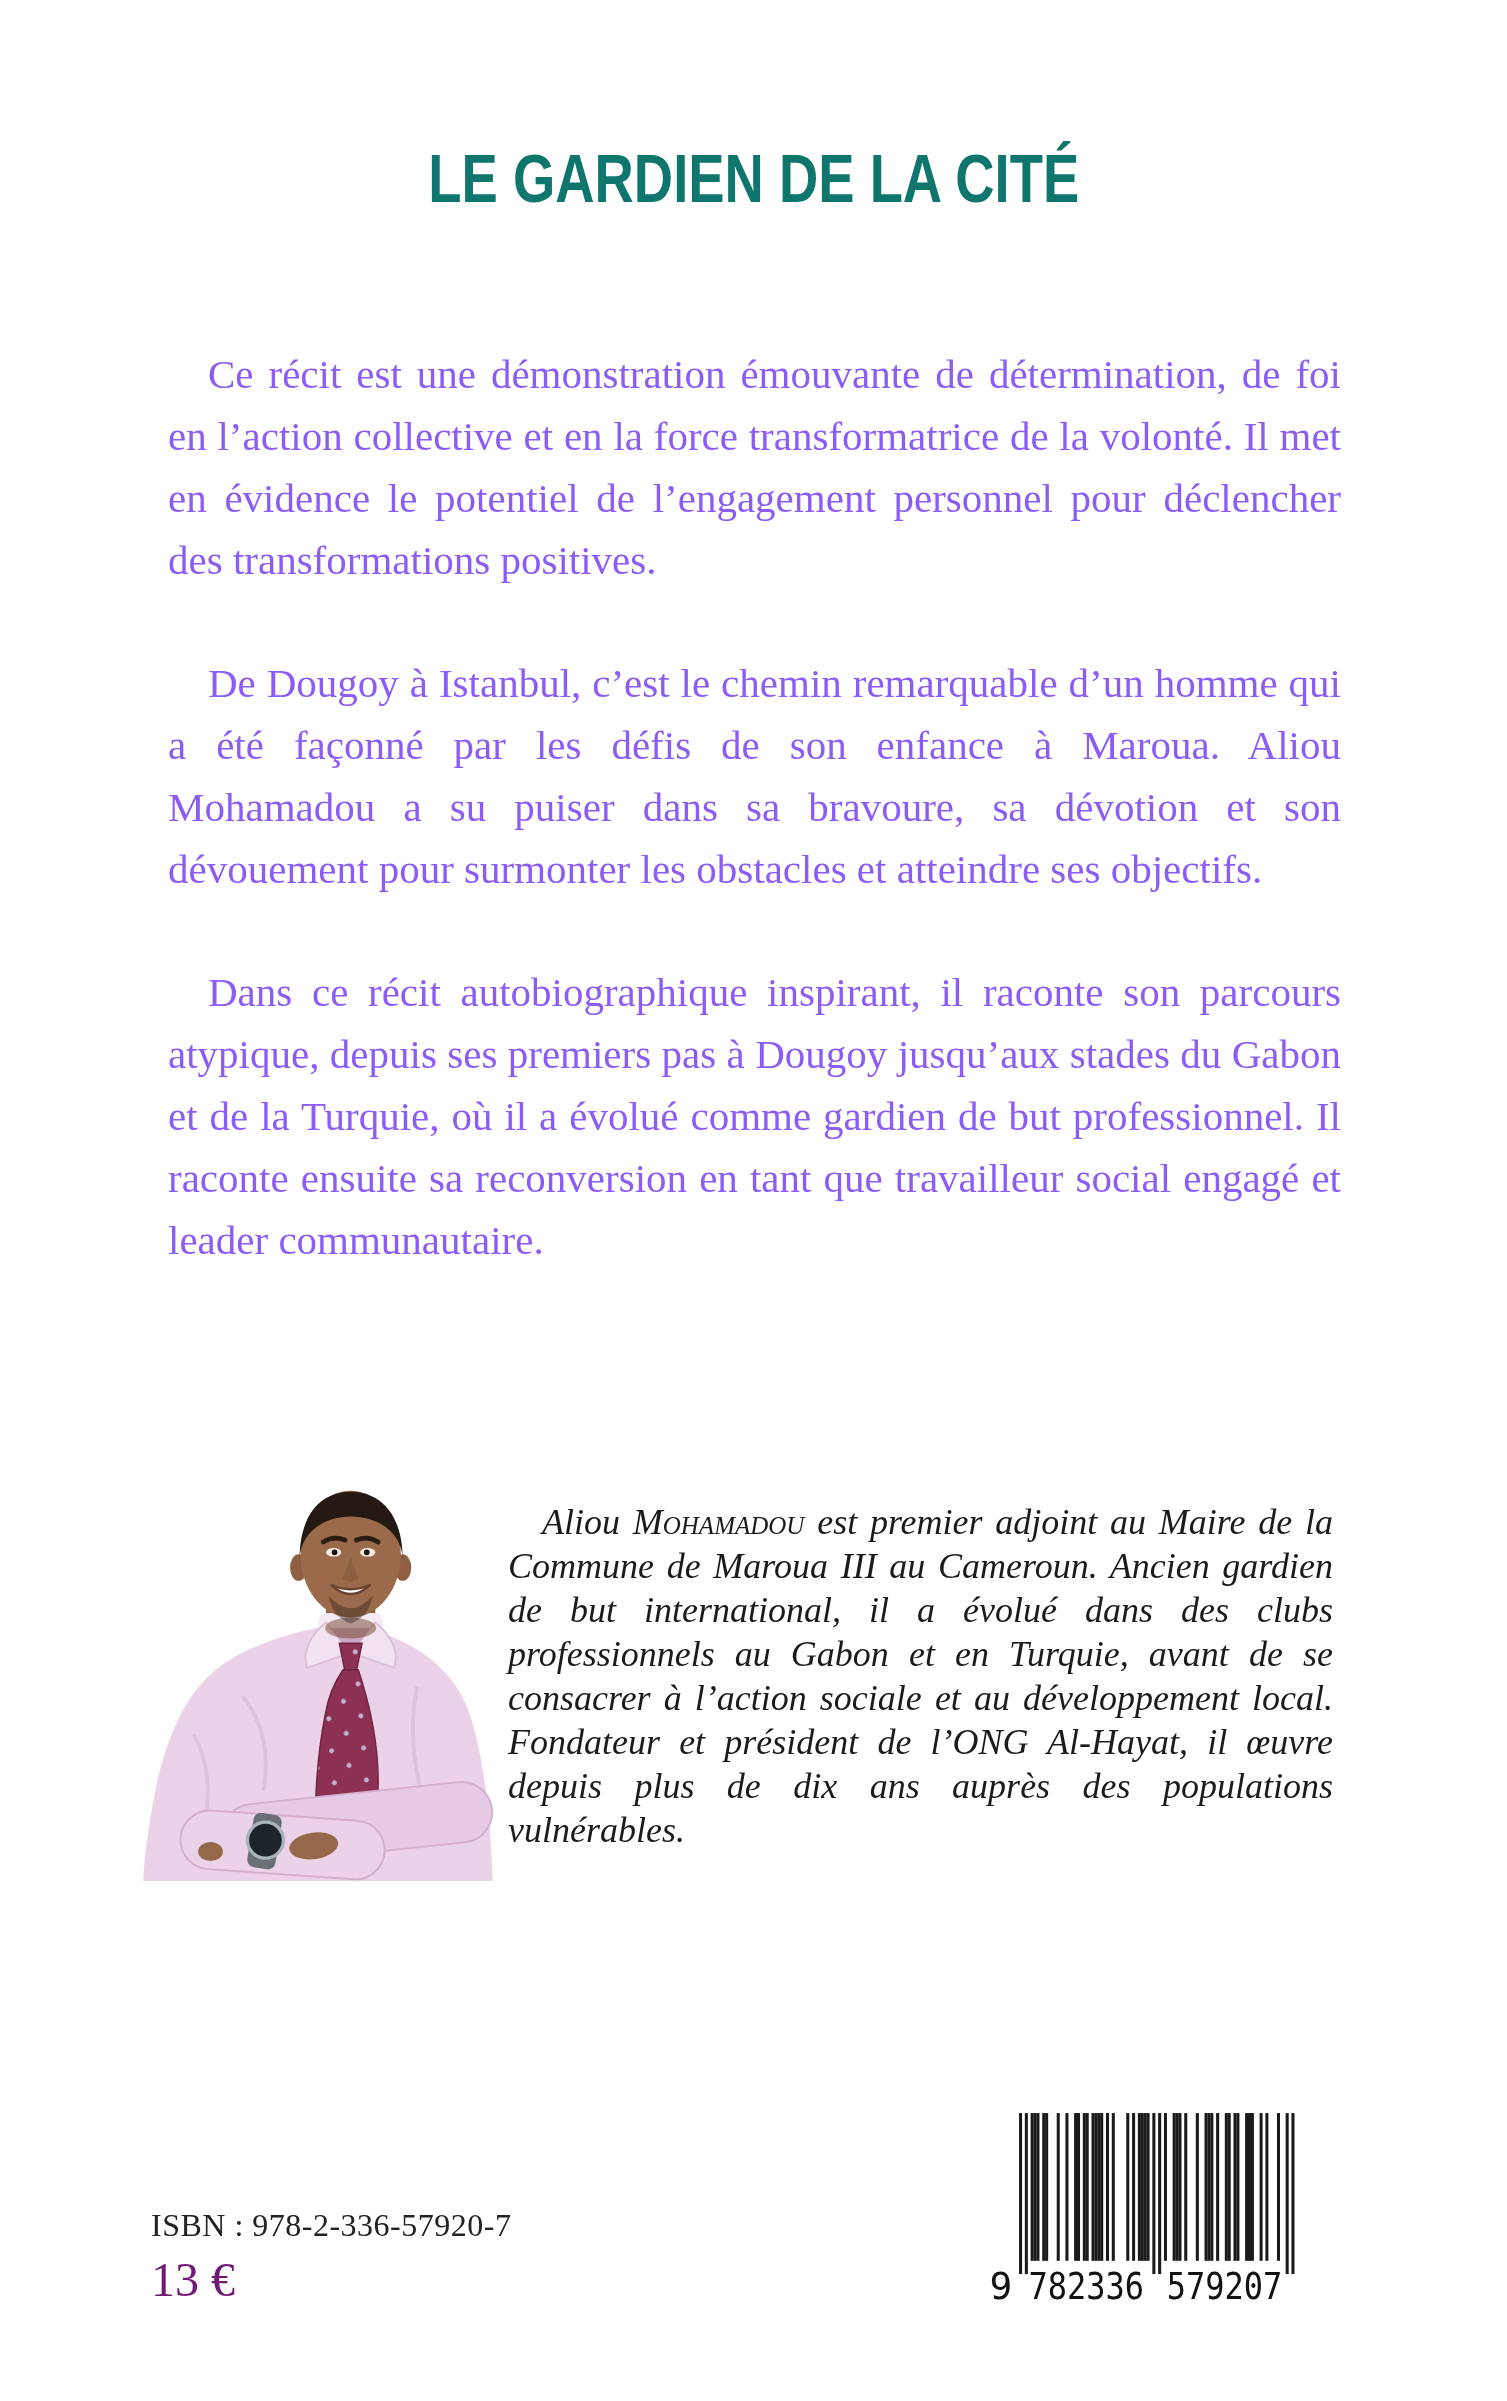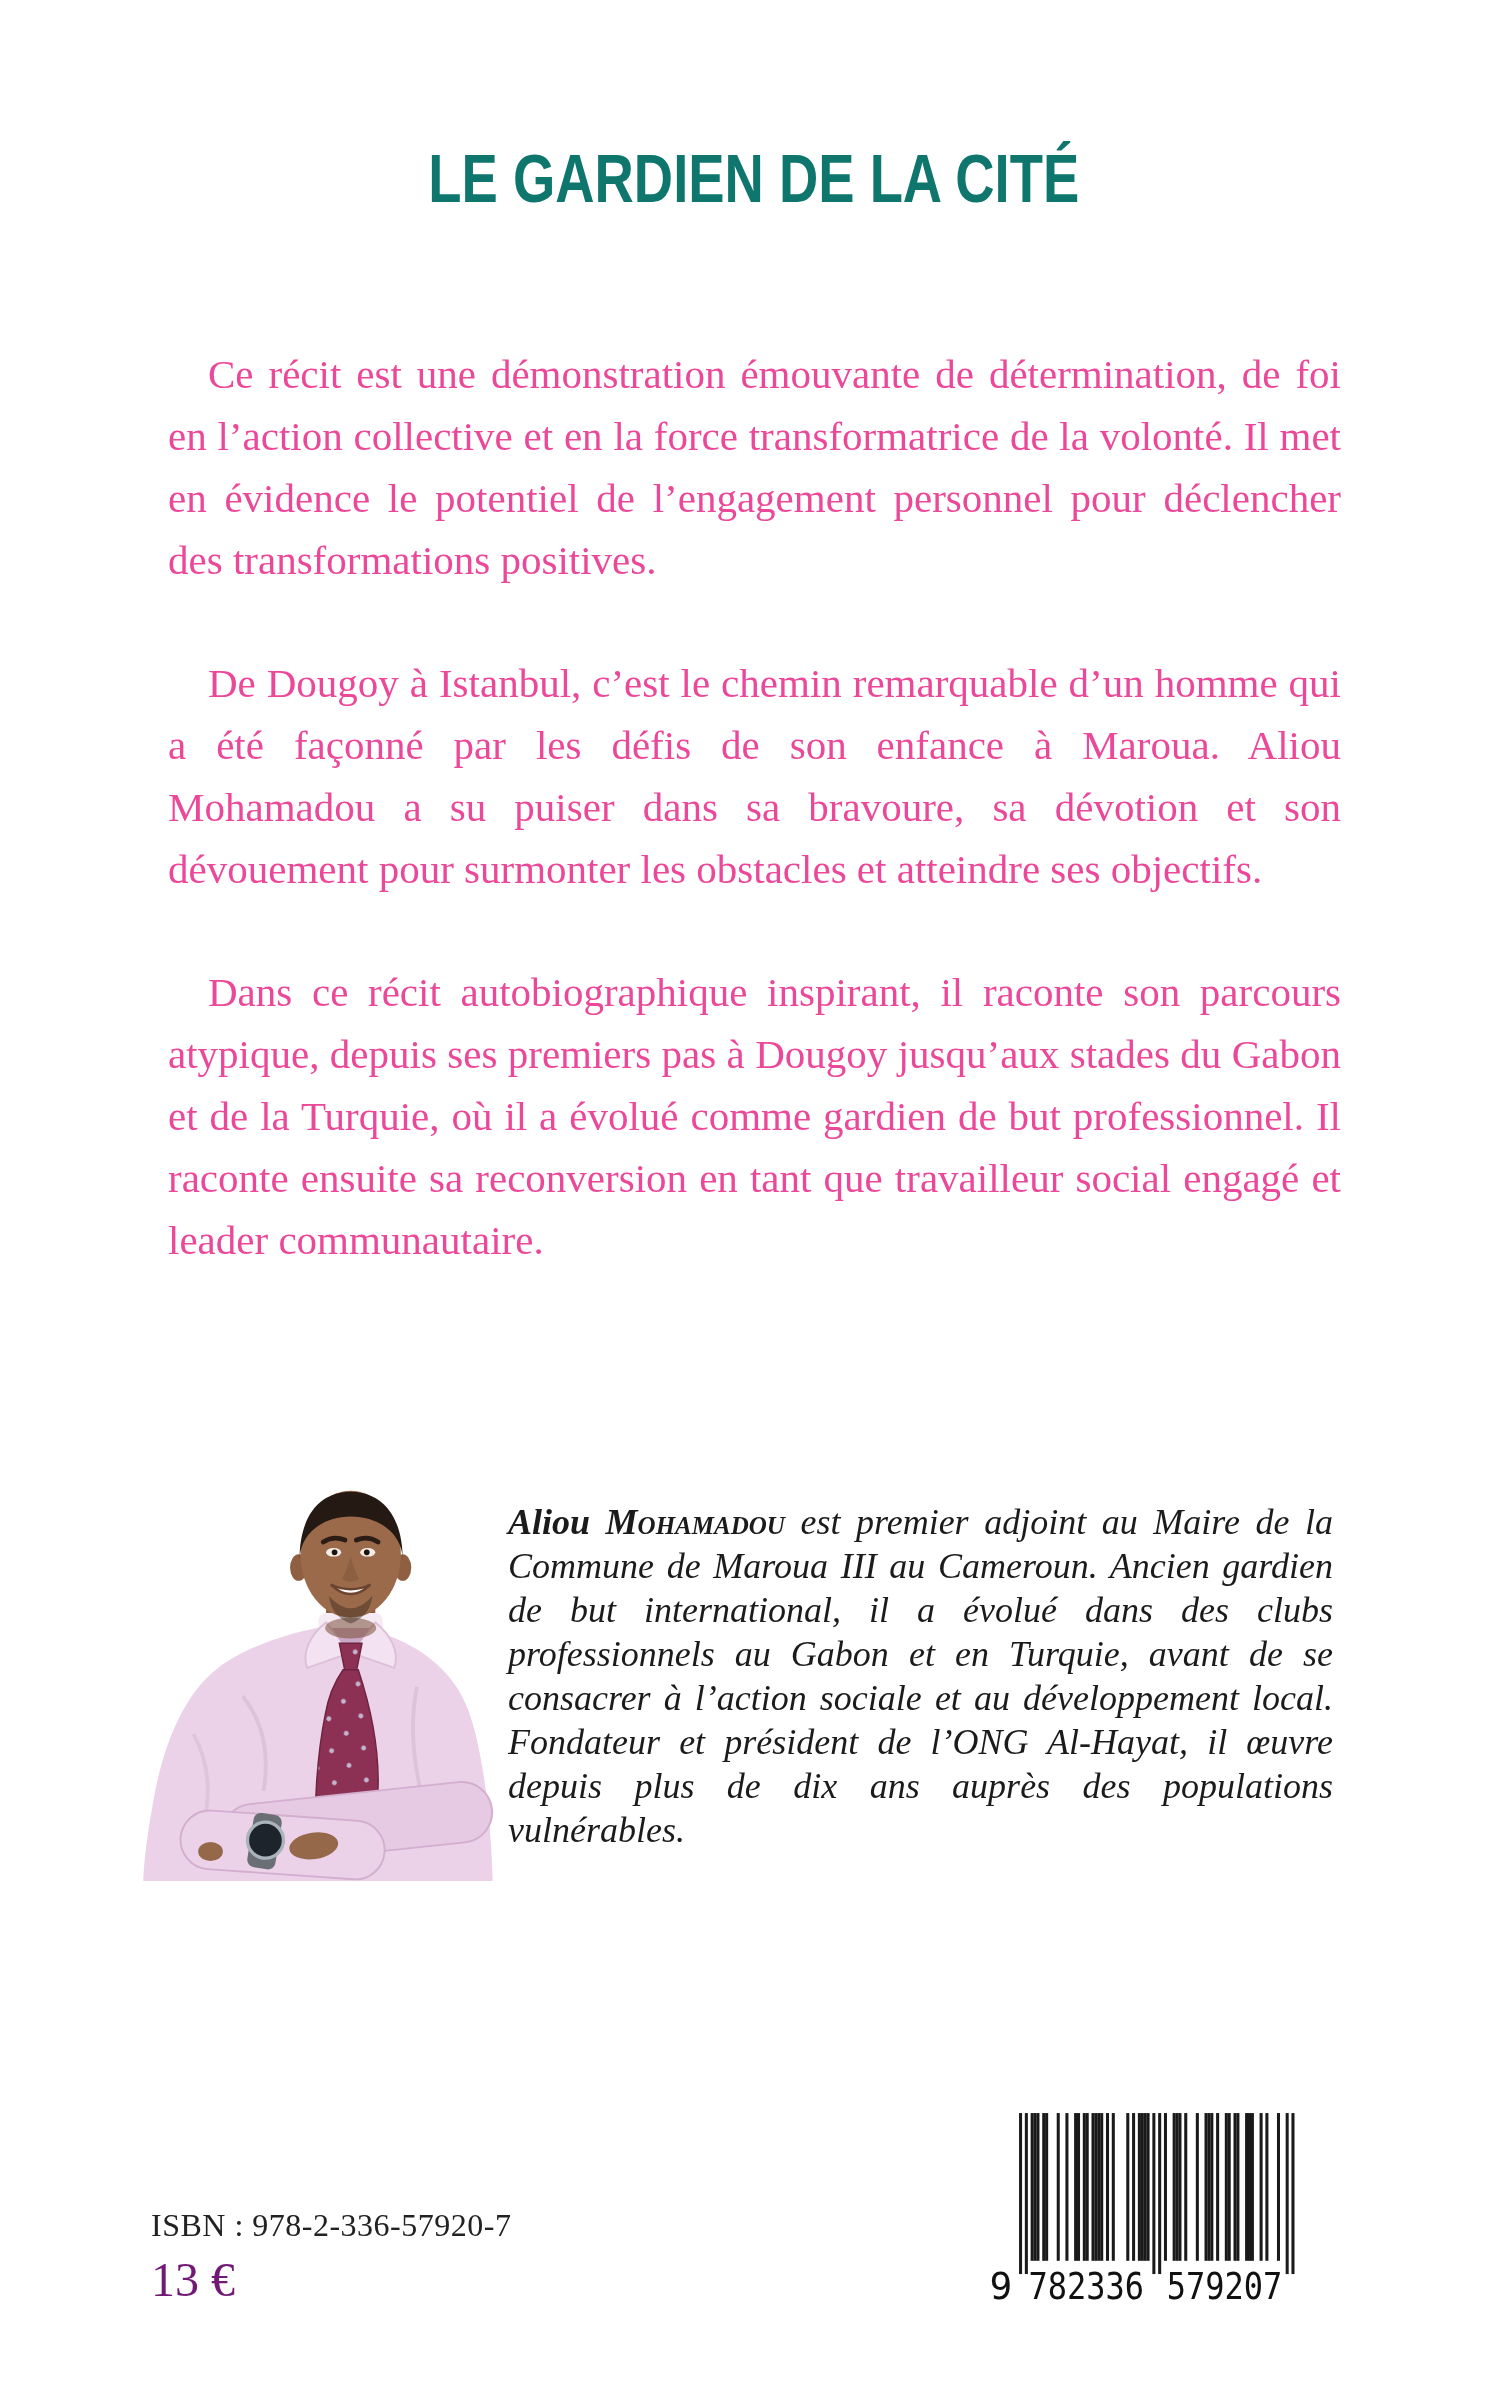--- a/index.html
+++ b/index.html
@@ -38,21 +38,21 @@
     position:absolute;left:131px;top:1486px;width:374px;height:395px;
   }
   .bio{
     position:absolute;left:508px;top:1500px;width:825px;
     font-size:36px;line-height:44px;
     font-style:italic;
     color:#1b1b1b;
     text-align:justify;
     hyphens:none;
   }
-  .bio .name{font-weight:700;}
+  .bio .name{font-weight:400;margin-left:34px;}
   .bio .name-last{font-variant:small-caps;}
   .isbn{
     position:absolute;left:151px;top:2205px;
     font-size:32px;line-height:40px;color:#222222;
     letter-spacing:0.5px;
   }
   .price{
     position:absolute;left:151px;top:2256px;
     font-size:48px;line-height:47px;color:#701a75;
   }
@@ -67,21 +67,21 @@
 </style>
 </head>
 <body>
 
 <div class="page">
 
   <div class="title" style="color: #0f766e;">
     <span class="condense">LE GARDIEN DE LA CITÉ</span>
   </div>
 
-  <div class="synopsis" style="color: #ec4899;">
+  <div class="synopsis" style="color: #8b5cf6;">
     <p>Ce récit est une démonstration émouvante de détermination, de foi en l’action collective et en la force transformatrice de la volonté. Il met en évidence le potentiel de l’engagement personnel pour déclencher des transformations positives.</p>
     <p>De Dougoy à Istanbul, c’est le chemin remarquable d’un homme qui a été façonné par les défis de son enfance à Maroua. Aliou Mohamadou a su puiser dans sa bravoure, sa dévotion et son dévouement pour surmonter les obstacles et atteindre ses objectifs.</p>
     <p>Dans ce récit autobiographique inspirant, il raconte son parcours atypique, depuis ses premiers pas à Dougoy jusqu’aux stades du Gabon et de la Turquie, où il a évolué comme gardien de but professionnel. Il raconte ensuite sa reconversion en tant que travailleur social engagé et leader communautaire.</p>
   </div>
 
   <div class="author-photo">
     <svg width="374" height="395" viewBox="0 0 395 417" xmlns="http://www.w3.org/2000/svg">
       <defs>
         <clipPath id="photoClip">
             <rect x="0" y="0" width="395" height="417"></rect>

